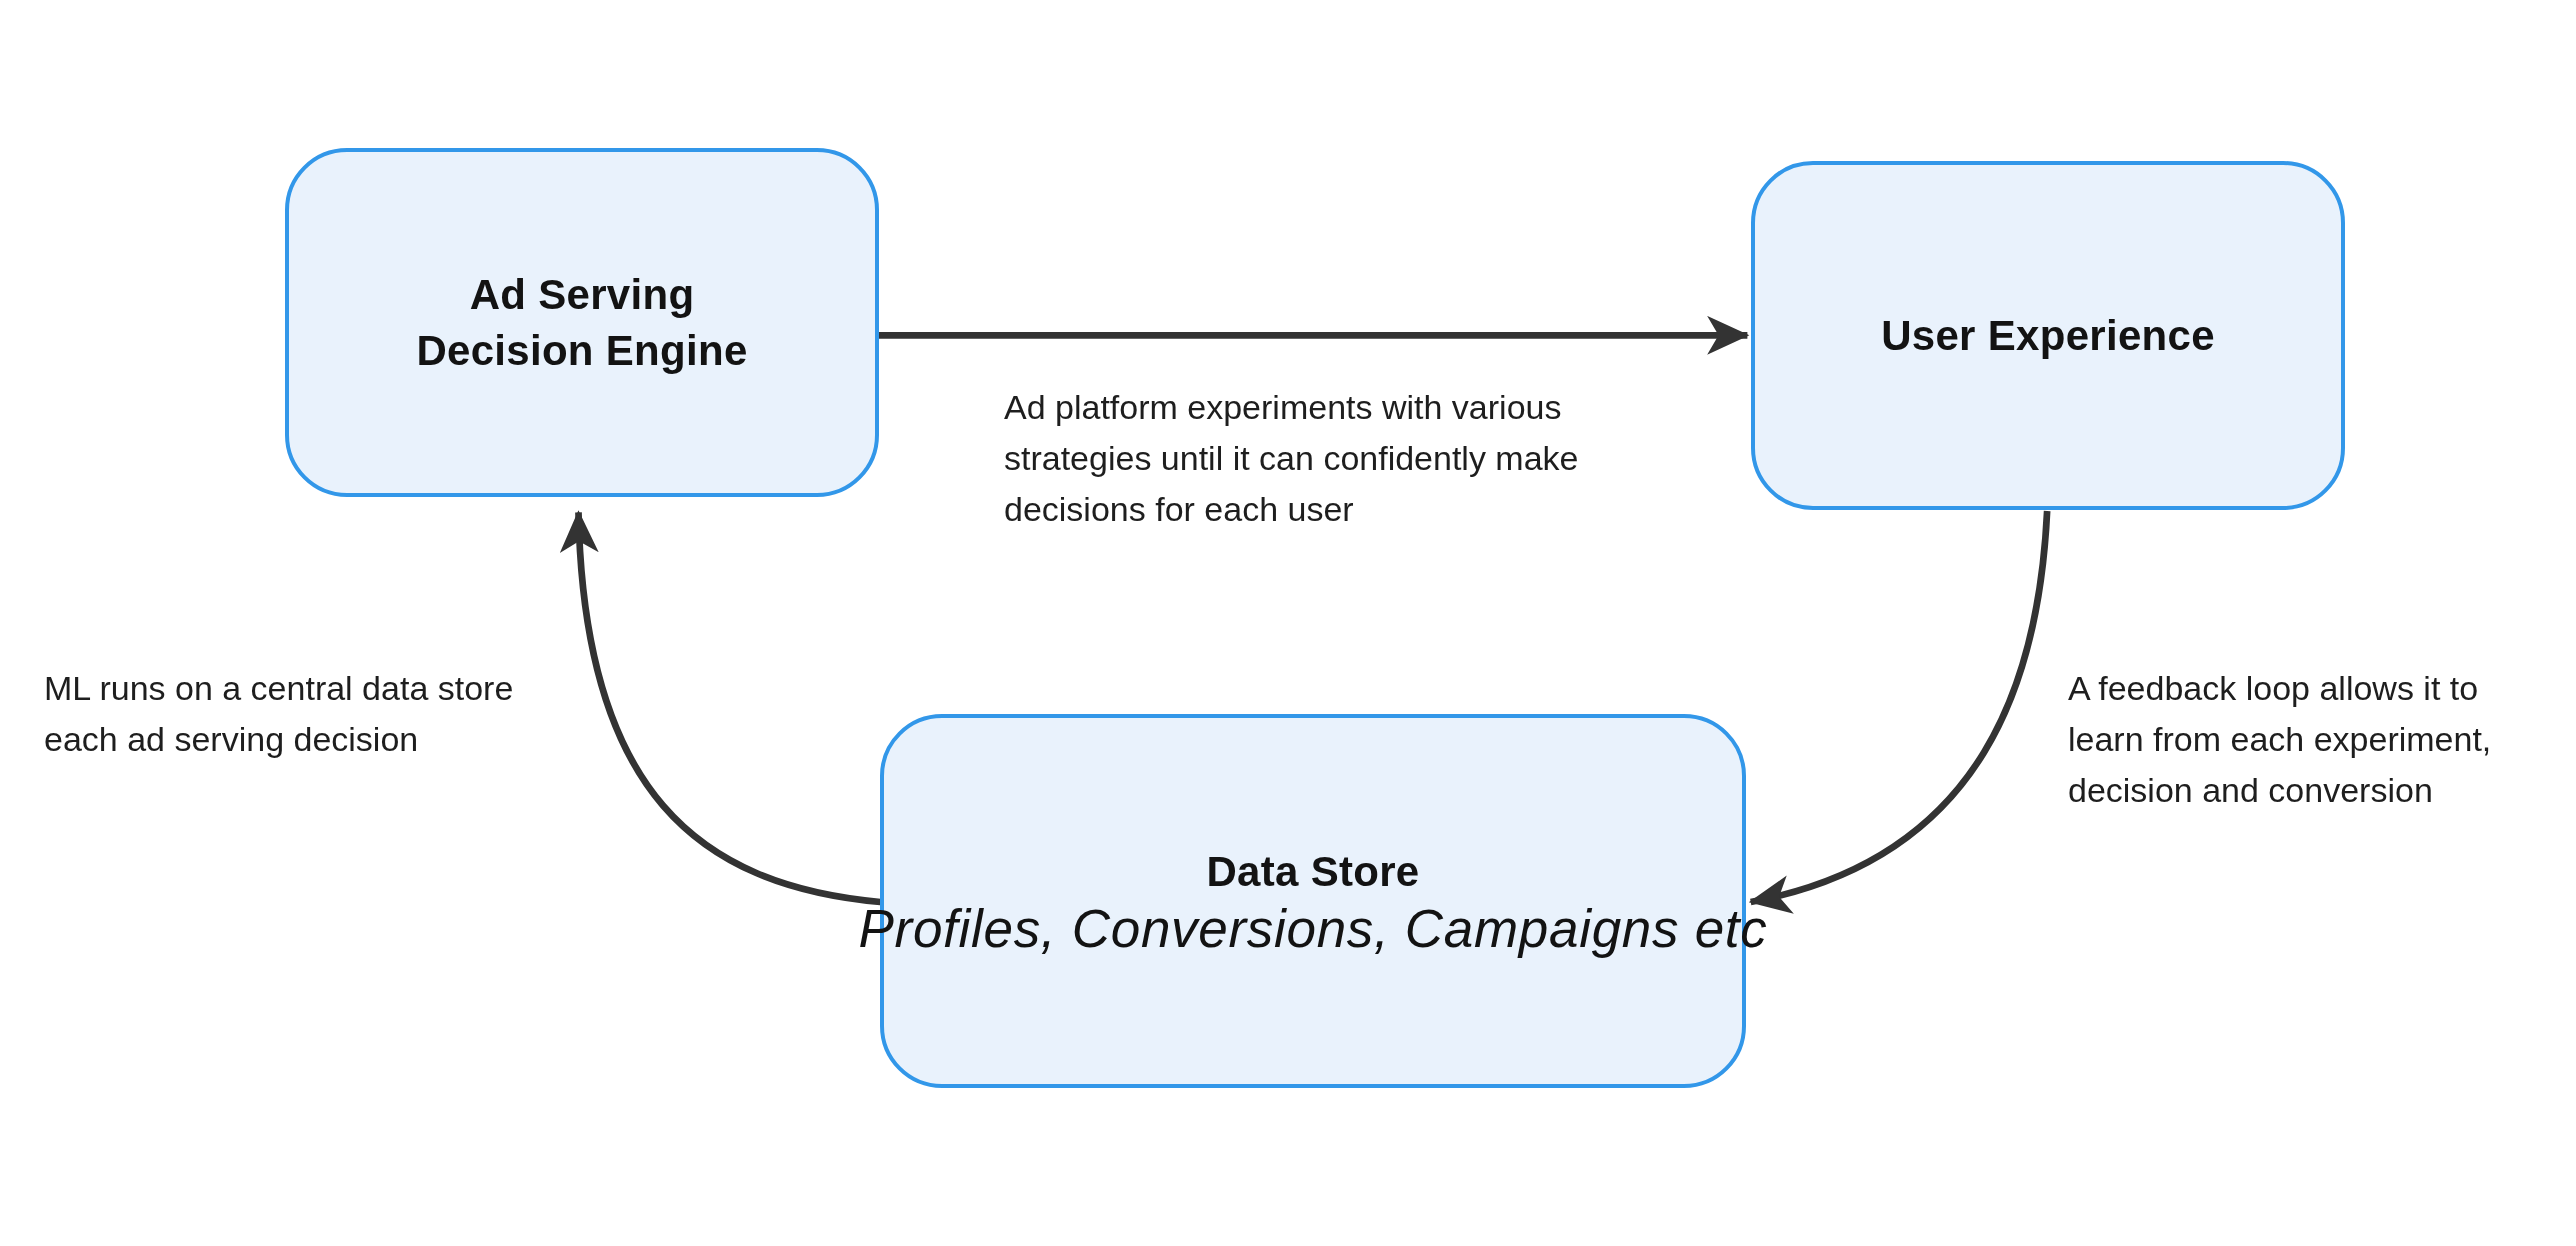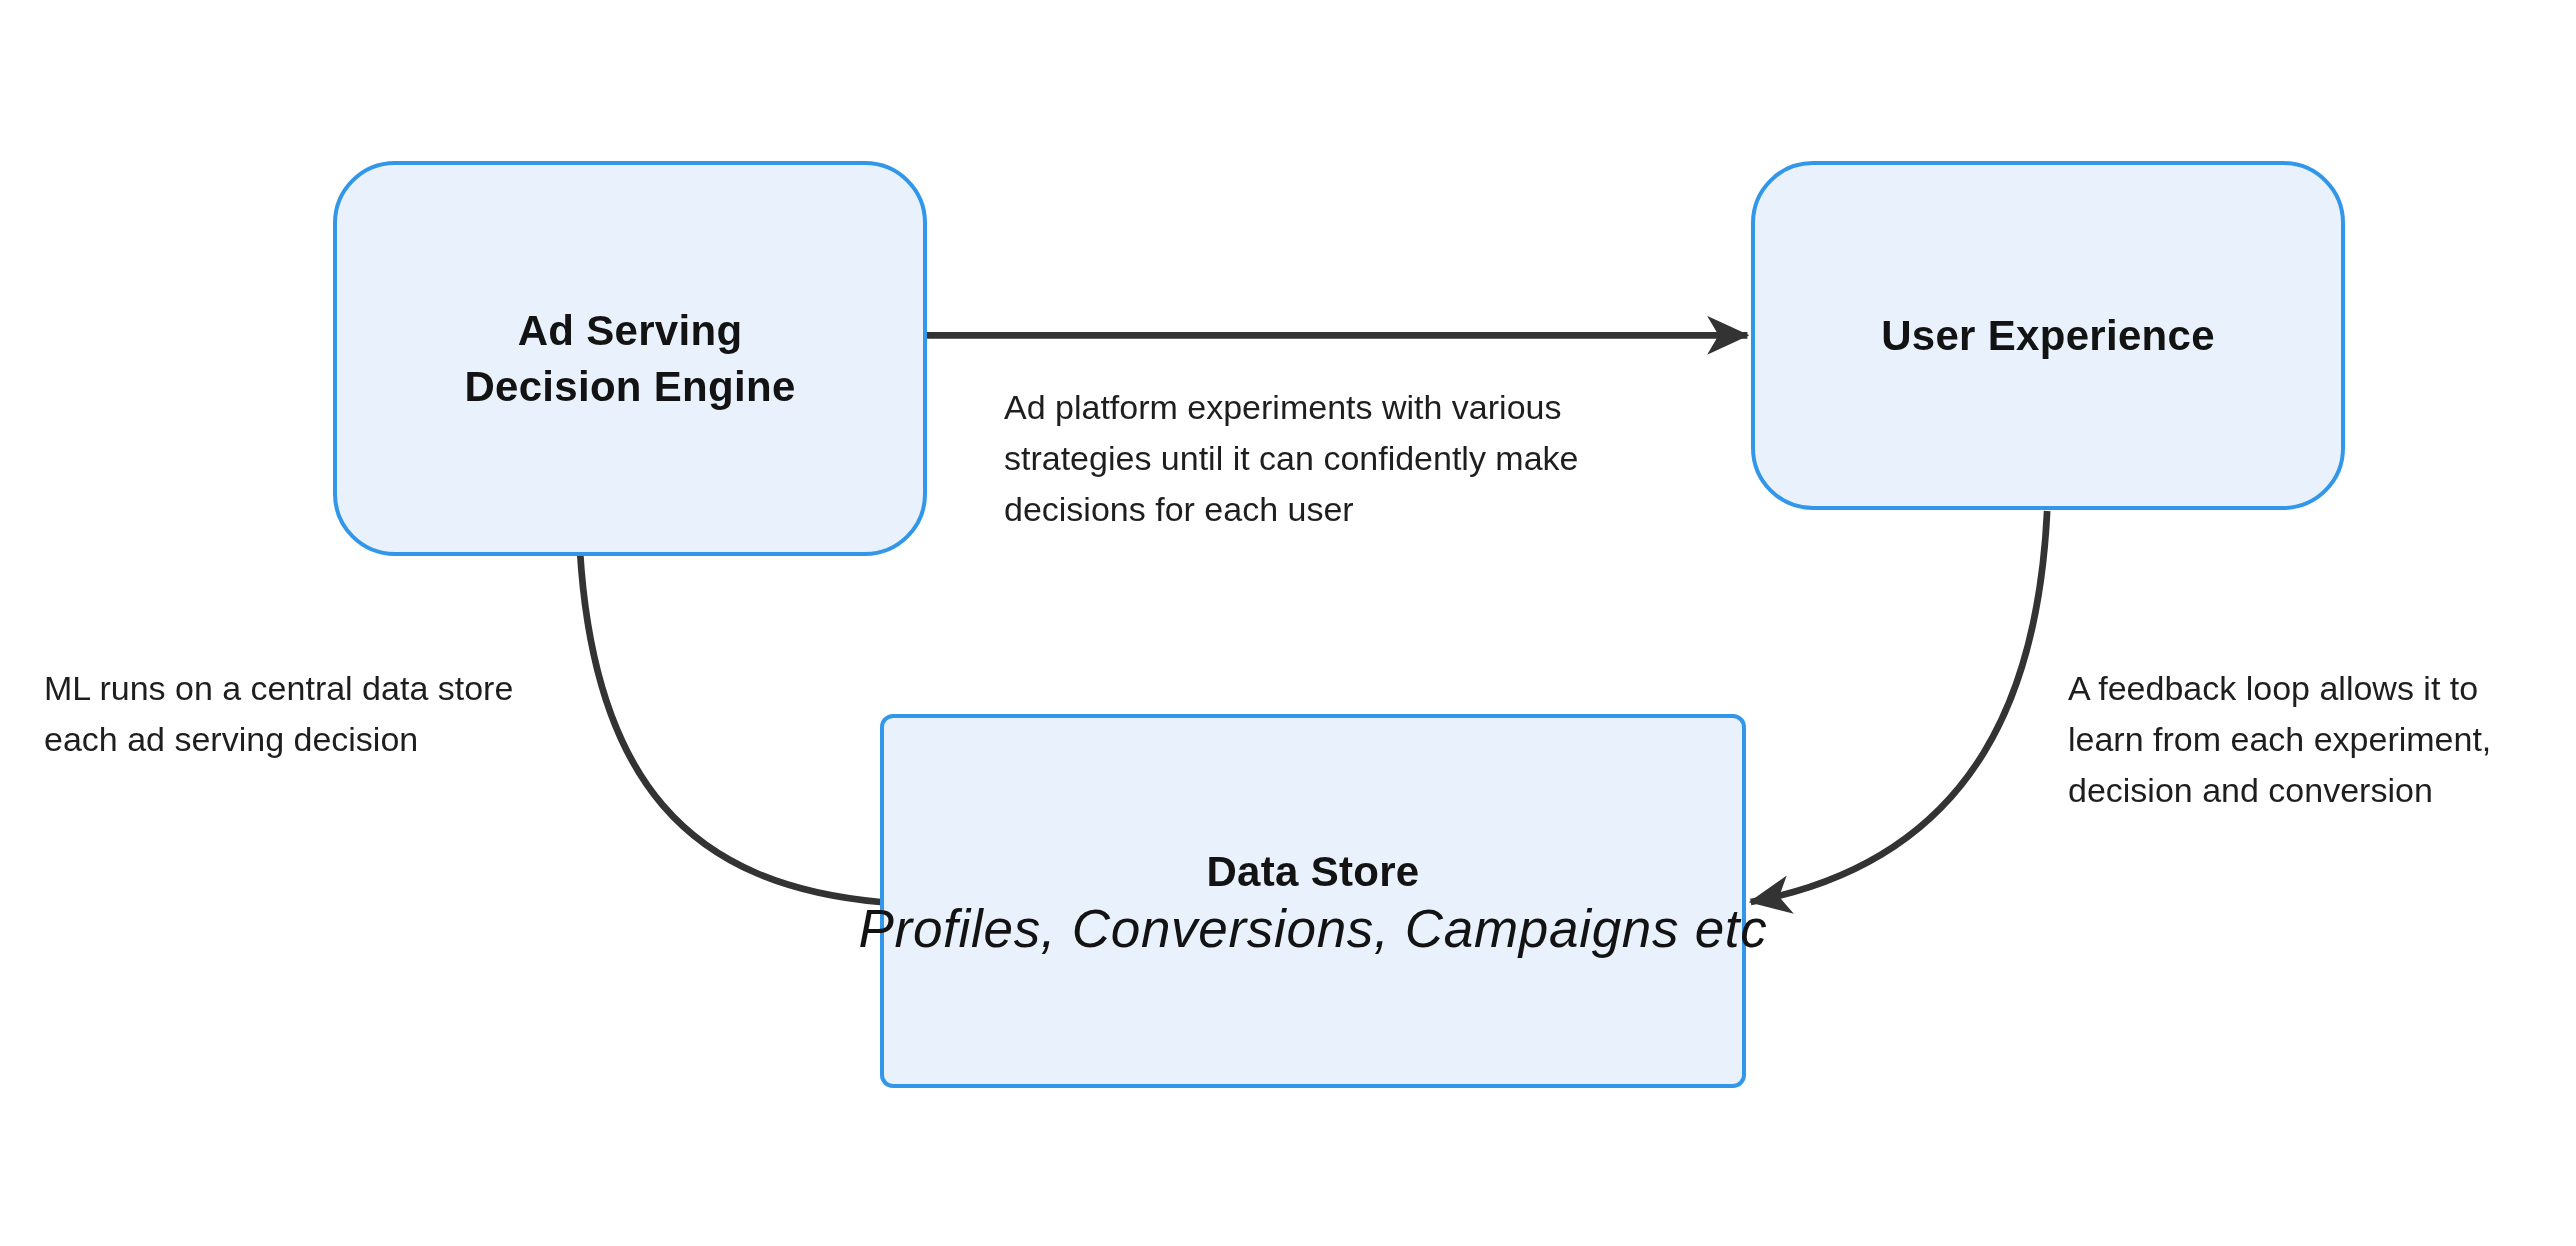--- a/index.html
+++ b/index.html
@@ -47,23 +47,23 @@
   }
   .node-subtitle {
     font-style: italic;
     font-weight: 400;
     font-size: 53px;
     line-height: 58px;
     color: var(--heading);
     letter-spacing: 0.7px;
     white-space: nowrap;
   }
-  #node-ad { left: 285px; top: 161px; width: 594px; height: 395px; margin-left: 48px; }
+  #node-ad { left: 285px; top: 148px; width: 594px; height: 349px; }
   #node-ux { left: 1751px; top: 161px; width: 594px; height: 349px; }
-  #node-ds { left: 880px; top: 714px; width: 866px; height: 374px; border-radius: 13px; }
+  #node-ds { left: 880px; top: 714px; width: 866px; height: 374px; }
   .annotation {
     position: absolute;
     font-size: 34px;
     line-height: 51px;
     color: var(--ann);
     z-index: 3;
     white-space: nowrap;
   }
   #ann-top   { left: 1004px; top: 382px; }
   #ann-left  { left: 44px;   top: 663px; }

